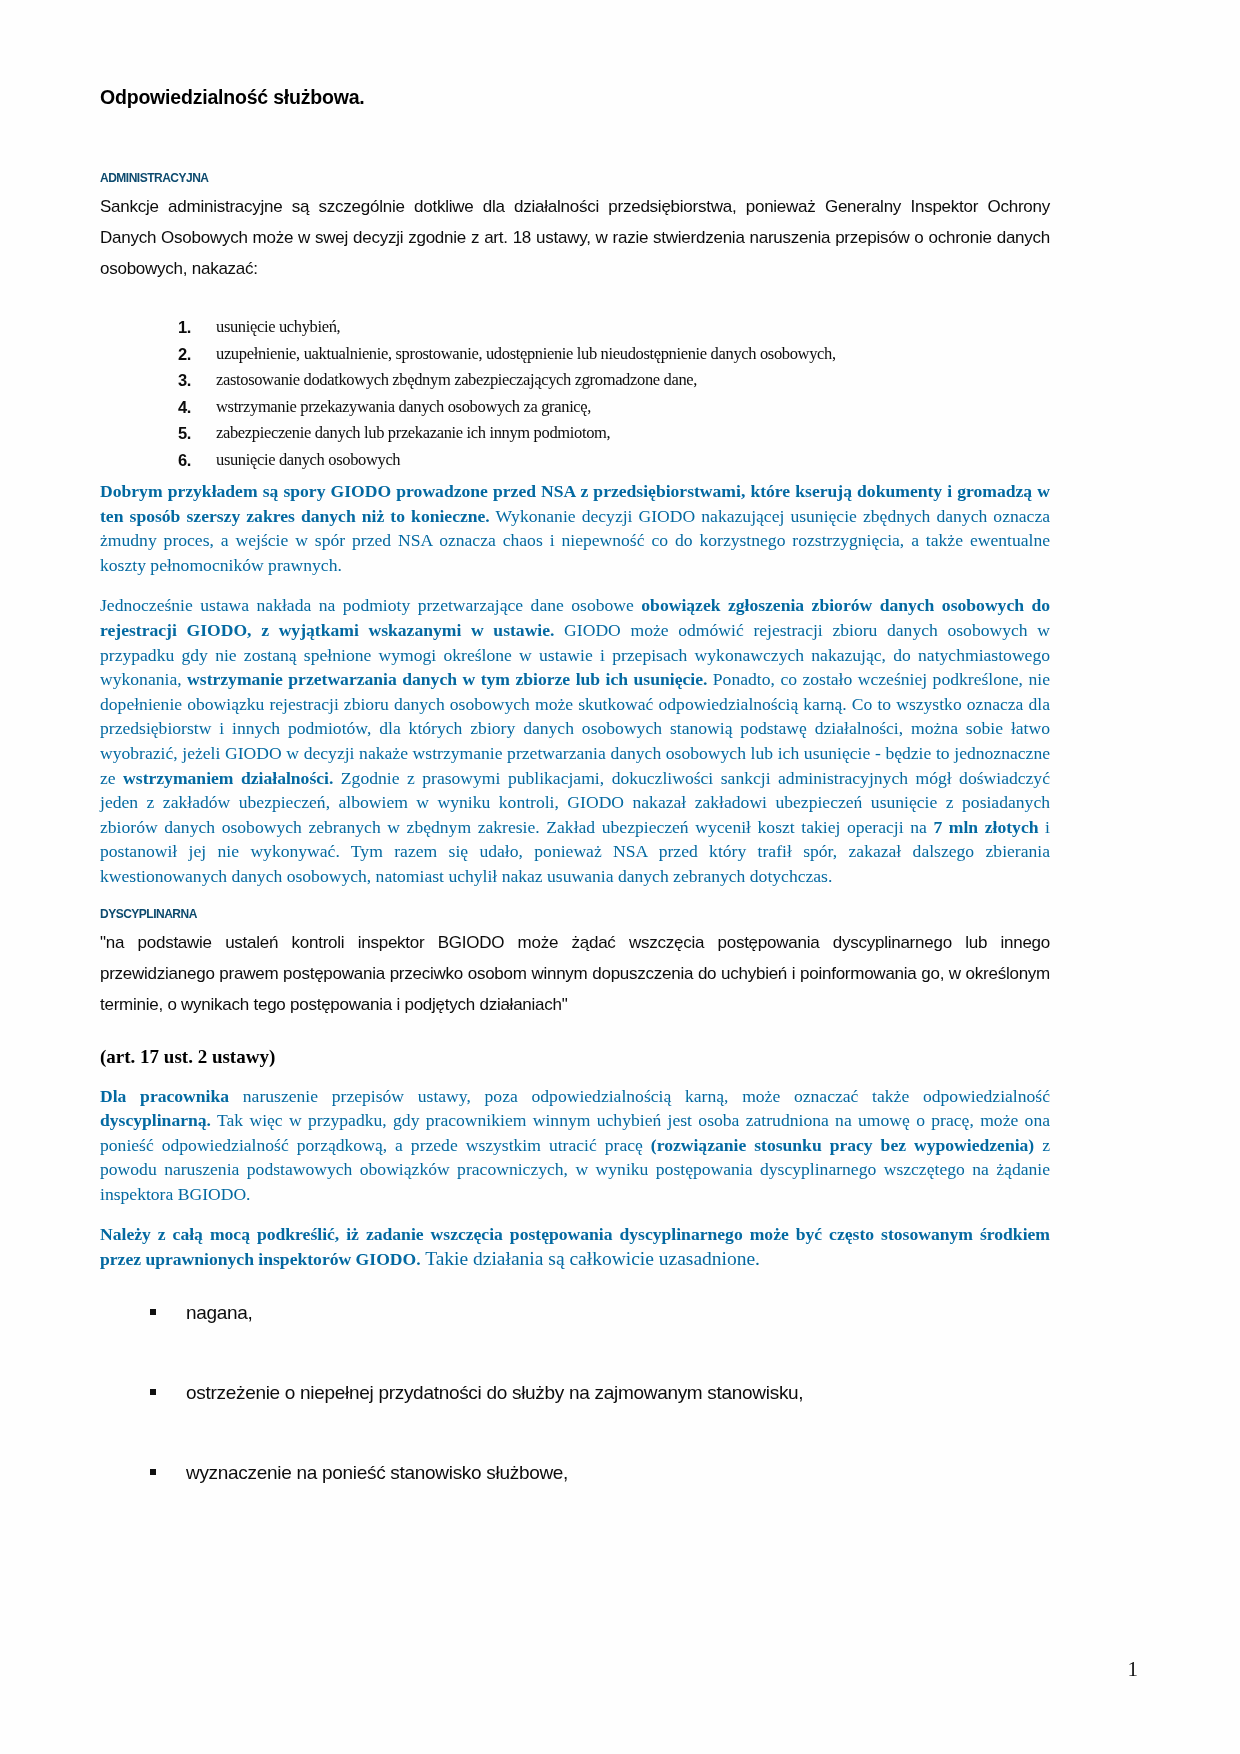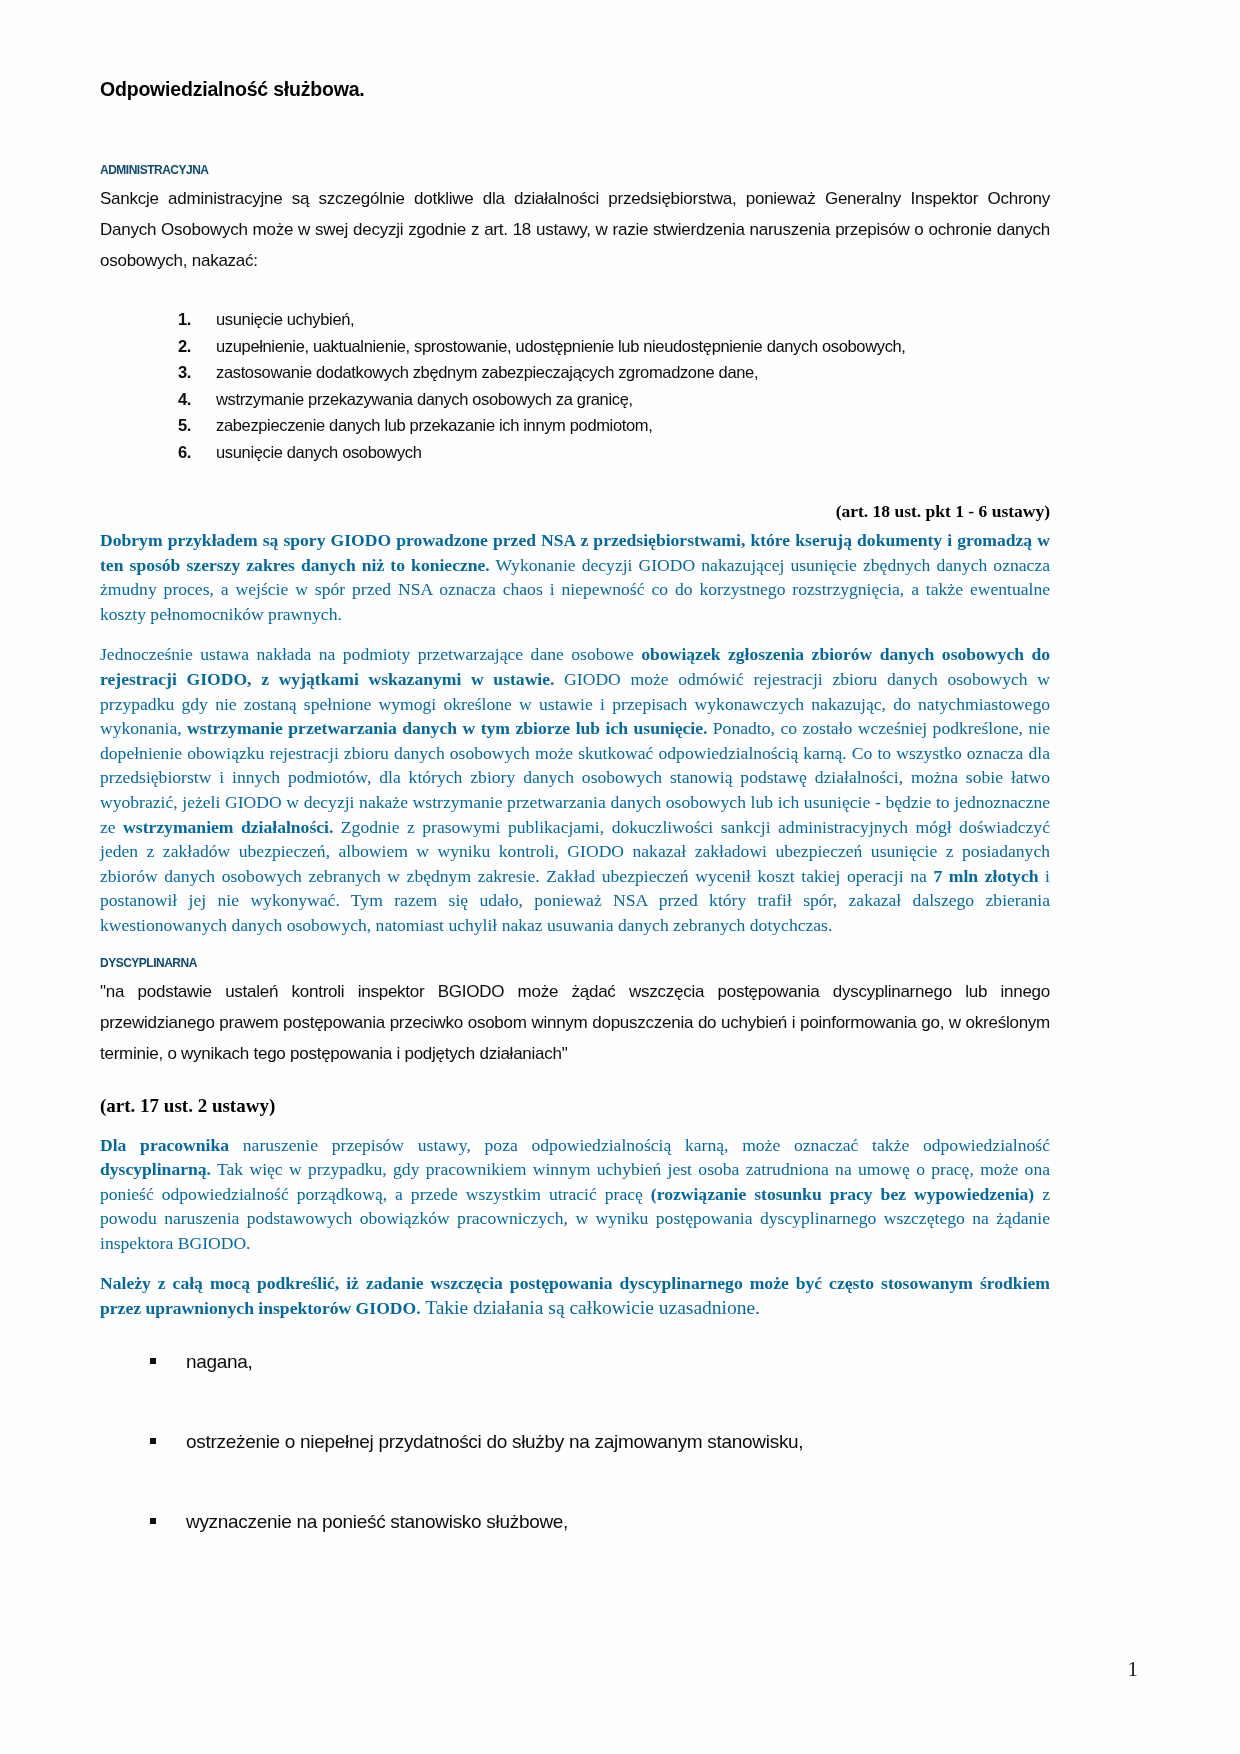--- a/index.html
+++ b/index.html
@@ -17,21 +17,21 @@
     overflow: hidden;
   }
   .page {
     position: absolute;
     inset: 0;
     background: #fefefe;
   }
   .content {
     position: absolute;
     left: 100px;
-    top: 78px;
+    top: 86px;
     width: 950px;
   }
   .doc-title {
     font-family: "Liberation Sans", sans-serif;
     font-weight: bold;
     font-size: 19.5px;
     letter-spacing: -0.2px;
     margin: 0 0 62px 0;
     color: #000;
   }
@@ -55,21 +55,21 @@
 
   ol.numlist {
     margin: 30px 0 0 0;
     padding: 0 0 0 78px;
     list-style: none;
     counter-reset: nl;
   }
   ol.numlist > li {
     counter-increment: nl;
     position: relative;
-    font-family: Liberation Sans, sans-serif;
+    font-family: Liberation Serif, serif;
     font-size: 16.5px;
     line-height: 26.5px;
     letter-spacing: -0.35px;
     color: #0c0c0c;
     padding-left: 38px;
   }
   ol.numlist > li::before {
     content: counter(nl) ".";
     position: absolute;
     left: 0;
@@ -157,21 +157,20 @@
 
     <ol class="numlist">
       <li>usunięcie uchybień,</li>
       <li>uzupełnienie, uaktualnienie, sprostowanie, udostępnienie lub nieudostępnienie danych osobowych,</li>
       <li>zastosowanie dodatkowych zbędnym zabezpieczających zgromadzone dane,</li>
       <li>wstrzymanie przekazywania danych osobowych za granicę,</li>
       <li>zabezpieczenie danych lub przekazanie ich innym podmiotom,</li>
       <li>usunięcie danych osobowych</li>
     </ol>
 
-    <p class="art-ref">(art. 18 ust. pkt 1 - 6 ustawy)</p>
 
     <p class="serif-para" style="margin-top:6px;">
       <b>Dobrym przykładem są spory GIODO prowadzone przed NSA z przedsiębiorstwami, które kserują dokumenty i gromadzą w ten sposób szerszy zakres danych niż to konieczne.</b><span> Wykonanie decyzji GIODO nakazującej usunięcie zbędnych danych oznacza żmudny proces, a wejście w spór przed NSA oznacza chaos i niepewność co do korzystnego rozstrzygnięcia, a także ewentualne koszty pełnomocników prawnych.</span>
     </p>
 
     <p class="serif-para" style="margin-top:16px;">
       <span>Jednocześnie ustawa nakłada na podmioty przetwarzające dane osobowe </span><b>obowiązek zgłoszenia zbiorów danych osobowych do rejestracji GIODO, z wyjątkami wskazanymi w ustawie.</b><span> GIODO może odmówić rejestracji zbioru danych osobowych w przypadku gdy nie zostaną spełnione wymogi określone w ustawie i przepisach wykonawczych nakazując, do natychmiastowego wykonania, </span><b>wstrzymanie przetwarzania danych w tym zbiorze lub ich usunięcie.</b><span> Ponadto, co zostało wcześniej podkreślone, nie dopełnienie obowiązku rejestracji zbioru danych osobowych może skutkować odpowiedzialnością karną. Co to wszystko oznacza dla przedsiębiorstw i innych podmiotów, dla których zbiory danych osobowych stanowią podstawę działalności, można sobie łatwo wyobrazić, jeżeli GIODO w decyzji nakaże wstrzymanie przetwarzania danych osobowych lub ich usunięcie - będzie to jednoznaczne ze </span><b>wstrzymaniem działalności.</b><span> Zgodnie z prasowymi publikacjami, dokuczliwości sankcji administracyjnych mógł doświadczyć jeden z zakładów ubezpieczeń, albowiem w wyniku kontroli, GIODO nakazał zakładowi ubezpieczeń usunięcie z posiadanych zbiorów danych osobowych zebranych w zbędnym zakresie. Zakład ubezpieczeń wycenił koszt takiej operacji na </span><b>7 mln złotych</b><span> i postanowił jej nie wykonywać. Tym razem się udało, ponieważ NSA przed który trafił spór, zakazał dalszego zbierania kwestionowanych danych osobowych, natomiast uchylił nakaz usuwania danych zebranych dotychczas.</span>
     </p>
 
     <h2 class="sec-head" style="margin-top:18px;">DYSCYPLINARNA</h2>

